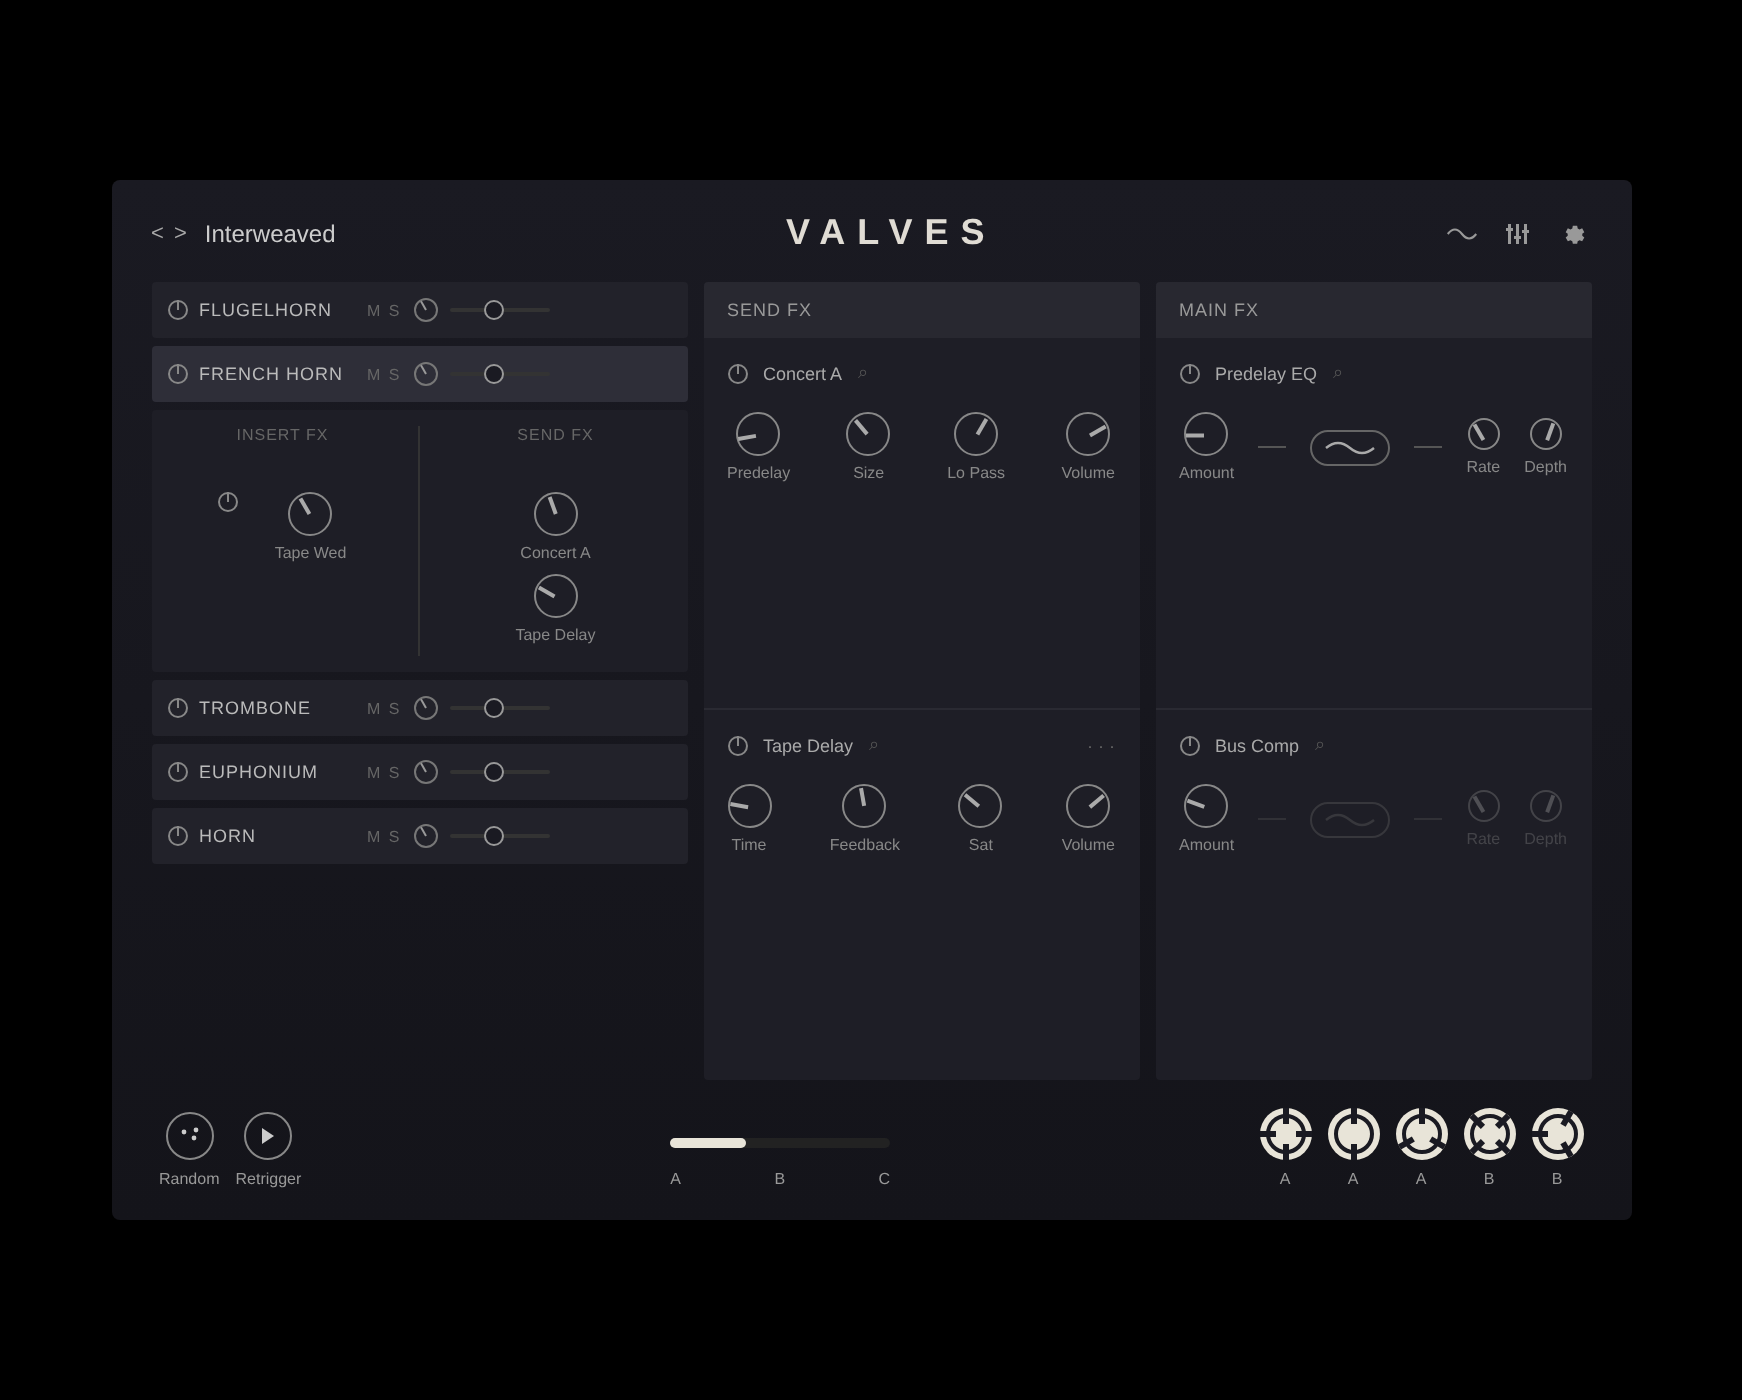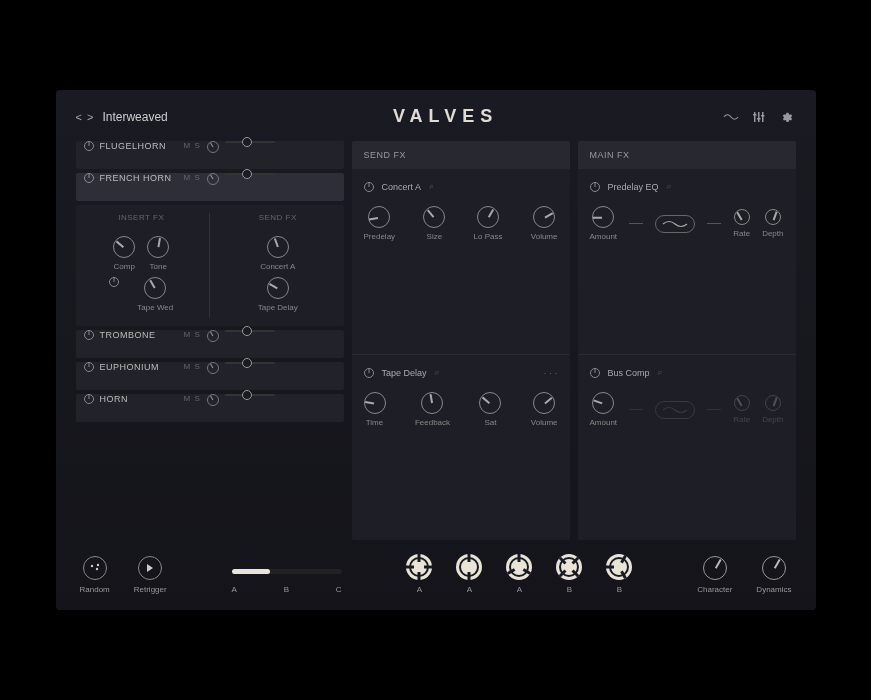--- a/index.html
+++ b/index.html
@@ -7,51 +7,51 @@
 .app{width:760px;height:520px;background:linear-gradient(180deg,#1a1a22 0%,#14141a 100%);border-radius:4px;padding:16px 20px;display:flex;flex-direction:column;color:#888;font-size:10px}
 .header{display:flex;align-items:center;justify-content:space-between;margin-bottom:14px}
 .preset-nav{display:flex;align-items:center;gap:8px}
 .nav-arrows{color:#aaa;font-size:11px;letter-spacing:1px}
 .preset-name{color:#ccc;font-size:12px}
 .logo{color:#e0dcd4;font-size:18px;letter-spacing:6px;font-weight:700}
 .header-icons{display:flex;gap:12px;align-items:center}
 .hicon{width:16px;height:16px;display:flex;align-items:center;justify-content:center;color:#999}
 .main{display:flex;gap:8px;flex:1}
 .left-col{width:268px;display:flex;flex-direction:column;gap:4px}
-.inst-strip{background:#22222a;border-radius:2px;height:28px;display:flex;padding:0 8px;gap:6px}
+.inst-strip{background:#22222a;border-radius:2px;height:28px;display:flex;align-items:center;padding:0 8px;gap:6px}
 .inst-strip.active{background:#2e2e38}
 .power{width:10px;height:10px;border:1px solid #888;border-radius:50%;position:relative}
 .power::after{content:"";position:absolute;width:1px;height:5px;background:#888;top:-1px;left:50%;transform:translateX(-50%)}
 .inst-name{color:#bbb;font-size:9px;letter-spacing:0.5px;flex:0 0 78px}
 .ms{color:#666;font-size:8px;letter-spacing:1px}
 .mini-knob{width:12px;height:12px;border:1px solid #777;border-radius:50%;position:relative}
 .mini-knob::after{content:"";position:absolute;width:1px;height:5px;background:#999;top:0;left:50%;transform-origin:bottom;transform:translateX(-50%) rotate(-30deg)}
 .mini-slider{width:50px;height:2px;background:#333;position:relative;border-radius:1px}
 .mini-slider::after{content:"";position:absolute;width:8px;height:8px;border:1px solid #999;border-radius:50%;top:-4px;left:35%;background:#1a1a22}
 .fx-panel{background:#1e1e26;border-radius:2px;padding:8px 10px;display:flex;gap:4px}
 .fx-section{flex:1}
-.fx-title{color:#666;font-size:8px;letter-spacing:0.5px;text-align:center;margin-bottom:14px}
+.fx-title{color:#666;font-size:8px;letter-spacing:0.5px;text-align:center;margin-bottom:24px}
 .knob-row{display:flex;gap:12px;justify-content:center;margin-bottom:6px}
 .knob-stack{display:flex;flex-direction:column;align-items:center;gap:4px}
 .knob{width:22px;height:22px;border:1.5px solid #888;border-radius:50%;position:relative}
 .knob::after{content:"";position:absolute;width:1.5px;height:9px;background:#aaa;top:1px;left:50%;transform-origin:50% 10px;transform:translateX(-50%) rotate(var(--r,-40deg))}
 .knob-lbl{font-size:8px;color:#888}
 .vdiv{width:1px;background:#333;margin:0 8px}
 .col{flex:1;background:#1e1e26;border-radius:2px;display:flex;flex-direction:column}
 .col-header{background:#282830;height:28px;display:flex;align-items:center;padding:0 12px;font-size:9px;color:#999;letter-spacing:0.5px;border-radius:2px 2px 0 0}
 .fx-block{padding:12px;border-bottom:1px solid #2a2a32;flex:1}
 .fx-block:last-child{border-bottom:none}
 .fx-head{display:flex;align-items:center;gap:8px;margin-bottom:14px}
 .fx-name{color:#aaa;font-size:9px}
 .search{color:#555;font-size:9px}
 .knob-grid{display:flex;gap:6px;justify-content:space-between}
 .wave-pill{width:40px;height:18px;border:1px solid #666;border-radius:9px;display:flex;align-items:center;justify-content:center}
 .link-line{width:14px;height:1px;background:#555}
 .footer{display:flex;align-items:flex-end;justify-content:space-between;margin-top:14px;padding:0 4px}
-.foot-group{display:flex;gap:24px;align-items:flex-end}
+.foot-group{display:flex;gap:8px;align-items:flex-end}
 .foot-item{display:flex;flex-direction:column;align-items:center;gap:5px}
 .circ-btn{width:24px;height:24px;border:1px solid #888;border-radius:50%;display:flex;align-items:center;justify-content:center;color:#ccc}
 .foot-lbl{font-size:8px;color:#999}
 .abc-slider{width:110px;height:5px;background:#222;border-radius:3px;position:relative}
 .abc-slider::before{content:"";position:absolute;left:0;width:38px;height:5px;background:#e8e4d8;border-radius:3px}
 .abc-labels{display:flex;justify-content:space-between;width:110px;margin-top:6px;font-size:8px;color:#999}
 .perf-knob{width:26px;height:26px;border-radius:50%;background:#e8e4d8;position:relative}
 .perf-knob::after{content:"";position:absolute;inset:3px;border:2px solid #1a1a22;border-radius:50%}
 .perf-knob .notch{position:absolute;width:3px;height:8px;background:#1a1a22;top:0;left:50%;transform-origin:50% 13px;transform:translateX(-50%) rotate(var(--n,0deg))}
 .foot-knob{width:24px;height:24px;border:1.5px solid #999;border-radius:50%;position:relative}
@@ -108,30 +108,20 @@
         <div class="inst-name">FRENCH HORN</div>
         <div class="ms">M S</div>
         <div class="mini-knob"></div>
         <div class="mini-slider"></div>
       </div>
 
       <div class="fx-panel">
         <div class="fx-section">
           <div class="fx-title">INSERT FX</div>
           <div class="knob-row">
-            <div class="knob-stack">
-                <div class="knob" style="--r:-50deg"></div>
-                <div class="knob-lbl">Comp</div>
-              </div>
-            <div class="knob-stack">
-                <div class="knob" style="--r:10deg"></div>
-                <div class="knob-lbl">Tone</div>
-              </div>
-          </div>
-          <div class="knob-row">
             <div class="knob-stack" style="margin-right:6px">
                 <div class="power"></div>
               </div>
             <div class="knob-stack">
                 <div class="knob" style="--r:-30deg"></div>
                 <div class="knob-lbl">Tape Wed</div>
               </div>
           </div>
         </div>
         <div class="vdiv"></div>
@@ -360,25 +350,15 @@
       <div class="foot-item">
           <div class="perf-knob">
             <div class="notch" style="--n:30deg"></div>
             <div class="notch" style="--n:150deg"></div>
             <div class="notch" style="--n:270deg"></div>
           </div>
           <div class="foot-lbl">B</div>
         </div>
     </div>
 
-    <div class="foot-group">
-      <div class="foot-item">
-          <div class="foot-knob"></div>
-          <div class="foot-lbl">Character</div>
-        </div>
-      <div class="foot-item">
-          <div class="foot-knob"></div>
-          <div class="foot-lbl">Dynamics</div>
-        </div>
-    </div>
   </div>
 
 </div>
 
 </body></html>

